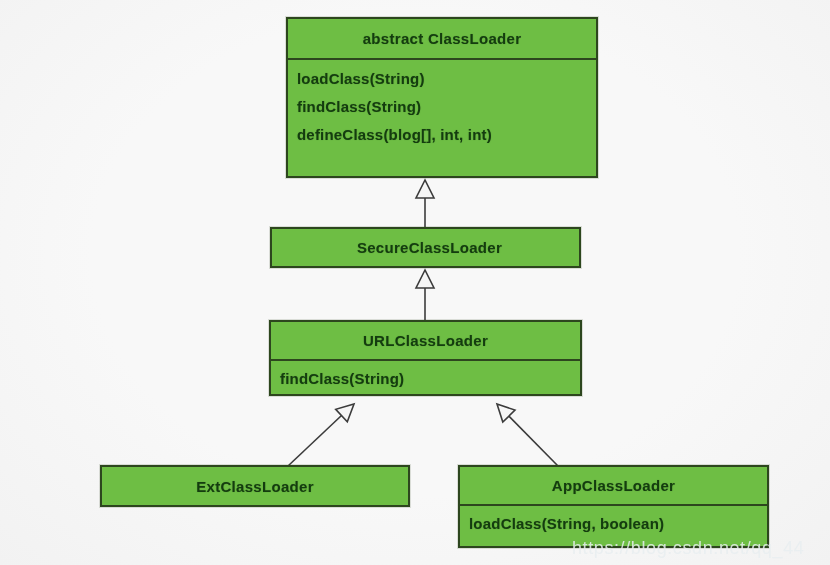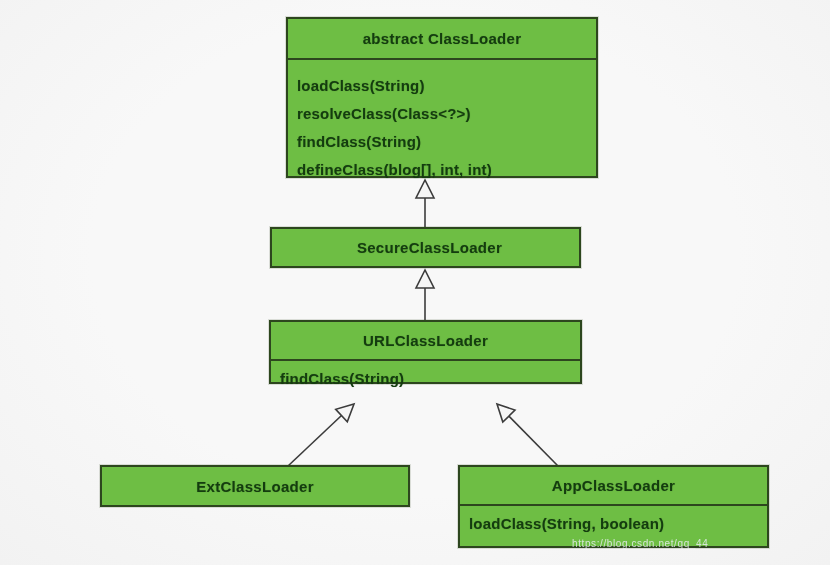--- a/index.html
+++ b/index.html
@@ -38,51 +38,51 @@
     font-weight: 600;
     letter-spacing: 0.3px;
     color: #143c0f;
     text-shadow: 0 0 1px rgba(20,60,15,0.35);
   }
   .uml-title.has-divider {
     border-bottom: 2px solid #2d461e;
   }
   .uml-methods {
     box-sizing: border-box;
-    padding: 12px 0 0 9px;
+    padding: 5px 0 0 9px;
   }
   .uml-method {
     font-size: 15px;
     font-weight: 600;
     letter-spacing: 0.2px;
     line-height: 28px;
     color: #143c0f;
     text-shadow: 0 0 1px rgba(20,60,15,0.35);
     white-space: nowrap;
   }
   
   #box-classloader { left: 286px; top: 17px;  width: 312px; height: 161px; }
   #box-classloader .uml-title { height: 41px; }
   #box-secure      { left: 270px; top: 227px; width: 311px; height: 41px; }
   #box-secure .uml-title { height: 100%; margin-left: 8px; }
-  #box-url         { left: 269px; top: 320px; width: 313px; height: 64px; }
+  #box-url         { left: 269px; top: 320px; width: 313px; height: 76px; }
   #box-url .uml-title { height: 39px; }
   #box-url .uml-methods { padding-top: 4px; }
   #box-ext         { left: 100px; top: 465px; width: 310px; height: 42px; }
   #box-ext .uml-title { height: 100%; }
   #box-app         { left: 458px; top: 465px; width: 311px; height: 83px; }
   #box-app .uml-title { height: 39px; }
   #box-app .uml-methods { padding-top: 4px; }
 
   .watermark {
     position: absolute;
     left: 572px;
     top: 538px;
     width: 258px;
-    font-size: 10px;
+    font-size: 18px;
     letter-spacing: 0.6px;
     color: rgba(232, 237, 240, 0.85);
     white-space: nowrap;
     overflow: hidden;
   }
 </style>
 </head>
 <body>
 
 <div class="canvas">
@@ -107,21 +107,20 @@
     <g>
       <line x1="558" y1="466" x2="508.9" y2="416.1" stroke="#3c3c3c" stroke-width="1.6"></line>
       <polygon points="497,404 515,410.1 502.8,422.1" fill="#f6f6f6" stroke="#3c3c3c" stroke-width="1.6"></polygon>
     </g>
   </svg>
 
   <div class="uml-box" id="box-classloader">
     <div class="uml-title has-divider">abstract ClassLoader</div>
     <div class="uml-methods">
       <div class="uml-method">loadClass(String)</div>
-      <div class="uml-method">resolveClass(Class&lt;?&gt;)</div>
       <div class="uml-method">findClass(String)</div>
       <div class="uml-method">defineClass(blog[], int, int)</div>
     </div>
   </div>
 
   <div class="uml-box" id="box-secure">
     <div class="uml-title">SecureClassLoader</div>
   </div>
 
   <div class="uml-box" id="box-url">

